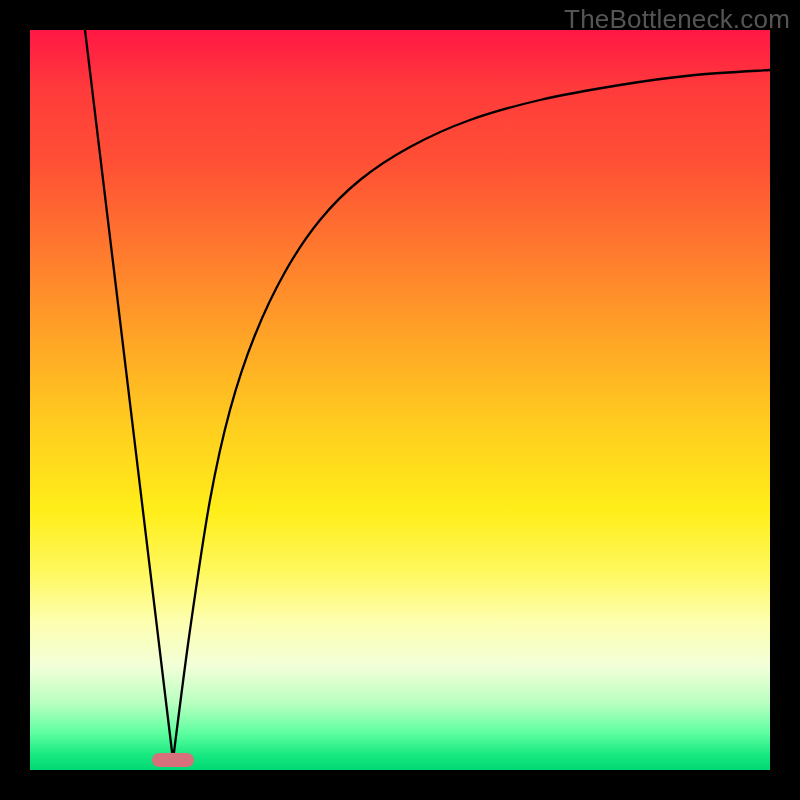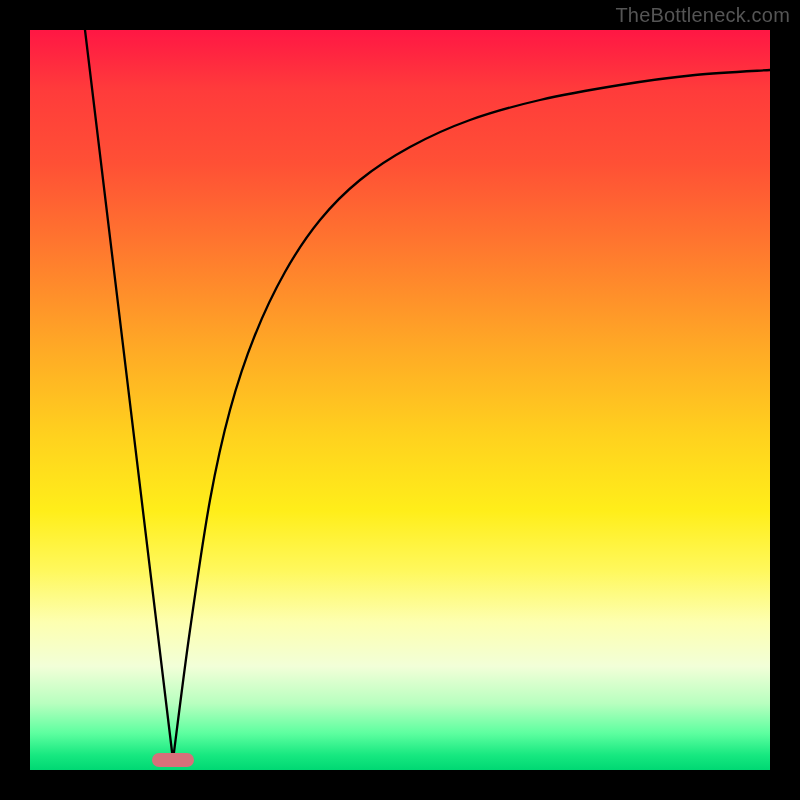--- a/index.html
+++ b/index.html
@@ -39,21 +39,21 @@
       #5effa0 95%,
       #17e880 98%,
       #00d873 100%
     );
   }
   .watermark {
     position: absolute;
     top: 4px;
     right: 10px;
     color: #555;
-    font-size: 20px;
+    font-size: 26px;
     font-weight: 500;
     letter-spacing: 0.2px;
     user-select: none;
   }
   .marker {
     position: absolute;
     width: 42px;
     height: 14px;
     border-radius: 7px;
     background: #d6707a;

